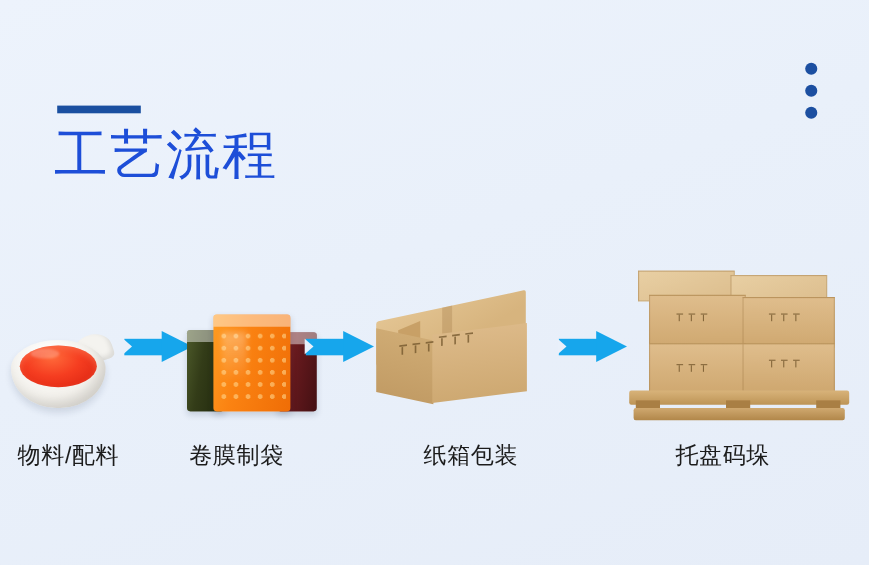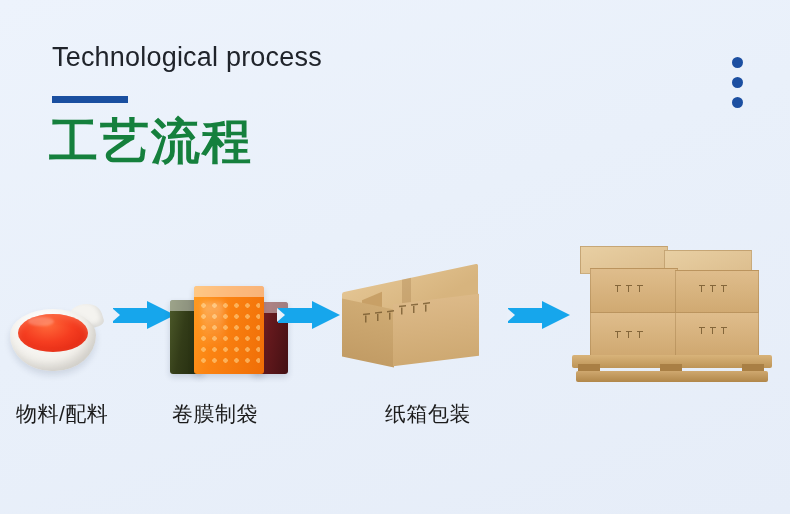--- a/index.html
+++ b/index.html
@@ -38,22 +38,22 @@
     width: 76px;
     height: 7px;
     background: #1a4fa0;
   }
   .zh-title {
     position: absolute;
     left: 49px;
     top: 112px;
     font-size: 49px;
     line-height: 1.22;
-    font-weight: 700;
-    color: #15803d;
+    font-weight: 400;
+    color: #1d4ed8;
     letter-spacing: 2px;
     white-space: nowrap;
   }
 
   
   .dots {
     position: absolute;
     right: 47px;
     top: 57px;
     display: flex;
@@ -308,21 +308,20 @@
       linear-gradient(#6f5329,#6f5329) center/1.4px 6px no-repeat,
       linear-gradient(#6f5329,#6f5329) center 1px/6px 1.4px no-repeat;
     opacity: .8;
   }
 </style>
 </head>
 <body>
 
 <div id="stage">
 
-  <div class="eyebrow">Technological process</div>
 
   <div class="rule"></div>
 
   <div class="zh-title">工艺流程</div>
 
   <div class="dots">
     <i></i>
     <i></i>
     <i></i>
   </div>
@@ -443,14 +442,15 @@
     </div>
 
   </div>
 
   <div class="caption" style="left:16px;">物料/配料</div>
 
   <div class="caption" style="left:172px;">卷膜制袋</div>
 
   <div class="caption" style="left:368px;margin-left:17px;">纸箱包装</div>
 
+  <div class="caption" style="left:614px;">托盘码垛</div>
 
 </div>
 
 </body></html>

